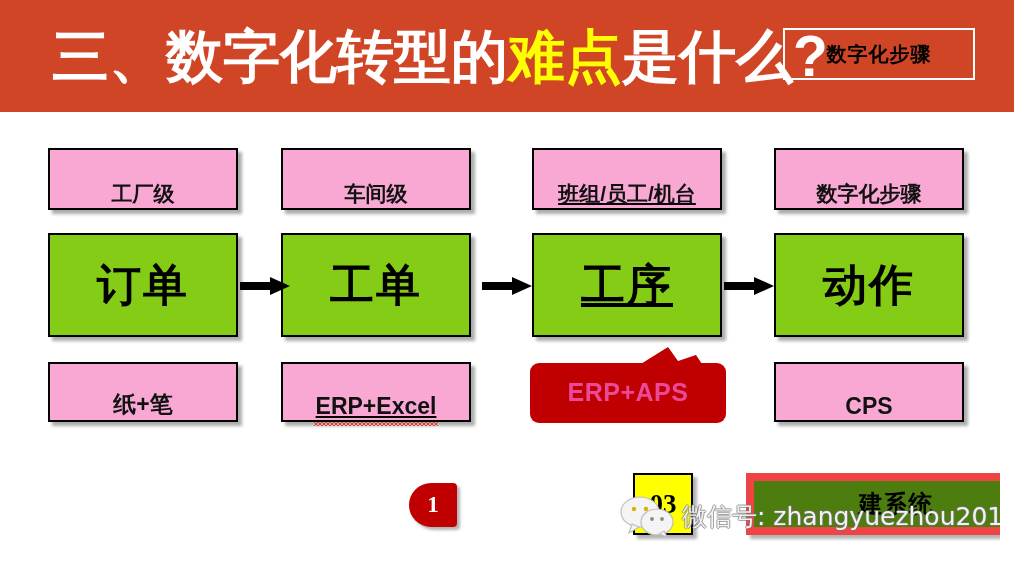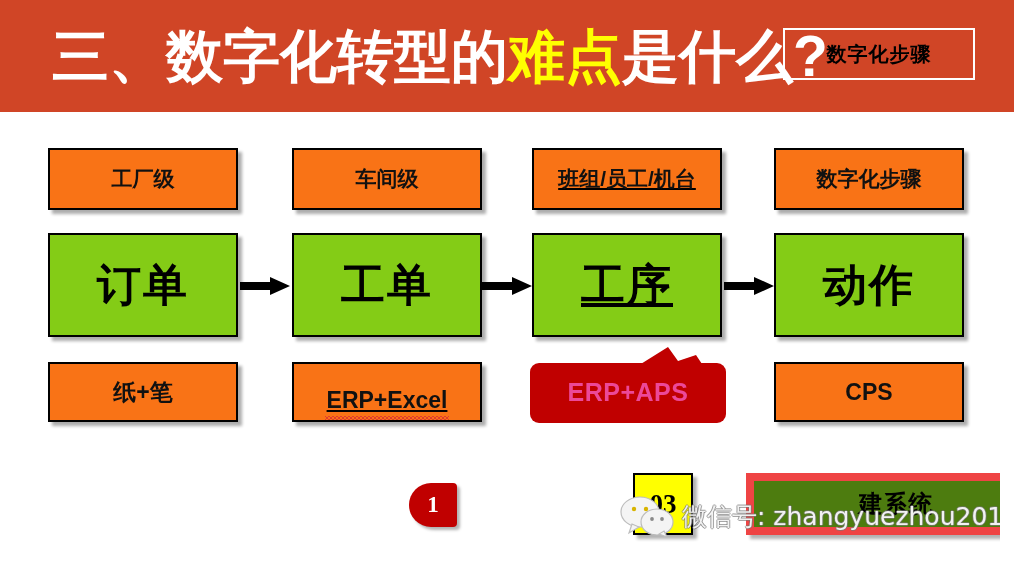--- a/index.html
+++ b/index.html
@@ -58,33 +58,33 @@
     align-items: center;
     justify-content: center;
   }
   #step-badge-label {
     font-size: 20px;
     font-weight: bold;
     color: #000000;
     letter-spacing: 1px;
   }
   .col-0 { left: 48px; }
-  .col-1 { left: 292px; }
+  .col-1 { left: 281px; }
   .col-2 { left: 532px; text-decoration: underline; }
   .col-3 { left: 774px; }
 
   .box-plain {
     position: absolute;
     width: 190px;
     box-sizing: border-box;
-    background: #f97316;
+    background: #f9a8d4;
     border: 2px solid #000000;
     box-shadow: 4px 4px 3px rgba(0,0,0,0.32);
     display: flex;
-    align-items: center;
+    align-items: flex-end;
     justify-content: center;
     text-align: center;
   }
   .row-top {
     top: 148px;
     height: 62px;
   }
   .row-top .box-label {
     font-size: 21px;
     font-weight: bold;

